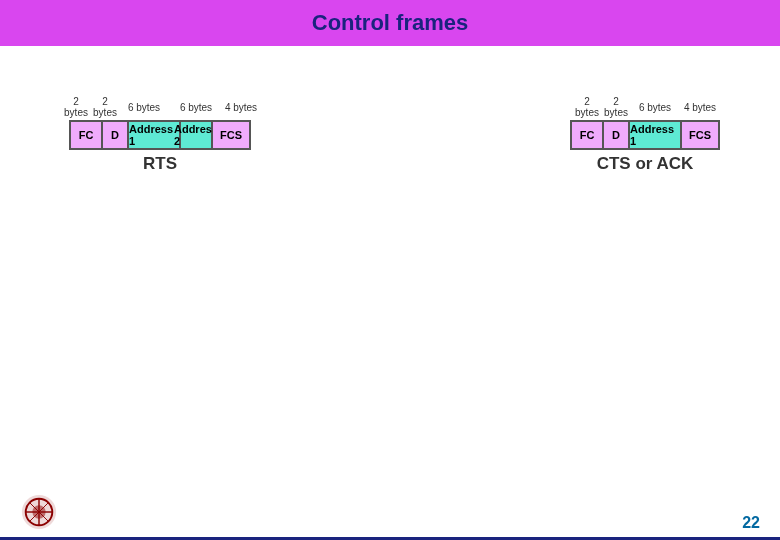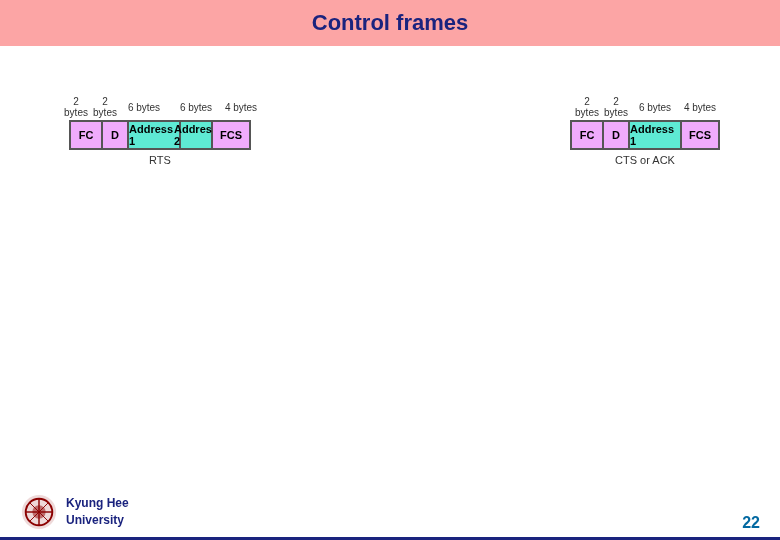--- a/index.html
+++ b/index.html
@@ -7,21 +7,21 @@
       width: 780px;
       height: 540px;
       background: #ffffff;
       font-family: Arial, sans-serif;
       position: relative;
       overflow: hidden;
     }
 
     
     .title-bar {
-      background: #fca5a5;
+      background: #d946ef;
       width: 100%;
       padding: 10px 0;
       text-align: center;
     }
     .title-text {
       font-size: 22px;
       font-weight: bold;
       color: #1a237e;
     }
 
@@ -77,24 +77,25 @@
     .cell-pink {
       background: #f0abfc;
     }
 
     .cell-white {
       background: #5eead4;
     }
 
     
     .frame-name {
-      font-size: 11px;
+      font-size: 17px;
       color: #333;
       margin-top: 4px;
       text-align: center;
+      font-weight: bold;
     }
 
     
     .rts-fc { width: 32px; }
     .rts-d  { width: 26px; }
     .rts-a1 { width: 52px; }
     .rts-a2 { width: 32px; }
     .rts-fcs { width: 38px; }
 
     
@@ -210,21 +211,17 @@
 
     <svg class="footer-logo" viewBox="0 0 40 40" xmlns="http://www.w3.org/2000/svg">
       <circle cx="20" cy="20" r="18" fill="#8b0000" opacity="0.15"></circle>
       <circle cx="20" cy="20" r="14" fill="none" stroke="#8b0000" stroke-width="2"></circle>
       <circle cx="20" cy="20" r="7" fill="#8b0000" opacity="0.5"></circle>
       <line x1="20" y1="6" x2="20" y2="34" stroke="#8b0000" stroke-width="1.5"></line>
       <line x1="6" y1="20" x2="34" y2="20" stroke="#8b0000" stroke-width="1.5"></line>
       <line x1="10" y1="10" x2="30" y2="30" stroke="#8b0000" stroke-width="1"></line>
       <line x1="30" y1="10" x2="10" y2="30" stroke="#8b0000" stroke-width="1"></line>
     </svg>
-    <div>
-      <div class="footer-text">Kyung Hee</div>
-      <div class="footer-text">University</div>
-    </div>
   </div>
   <div class="footer-line"></div>
 </div>
 
 <div class="page-number">22</div>
 
 </body></html>

